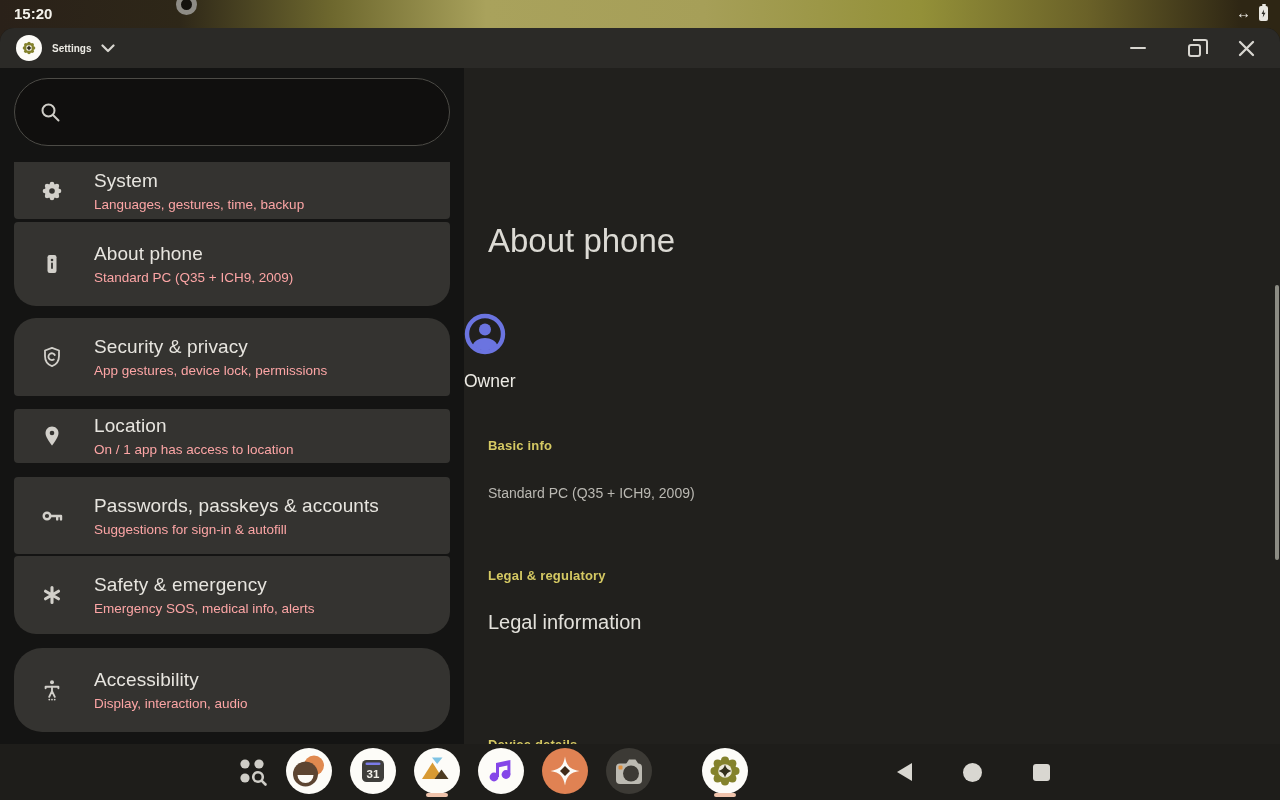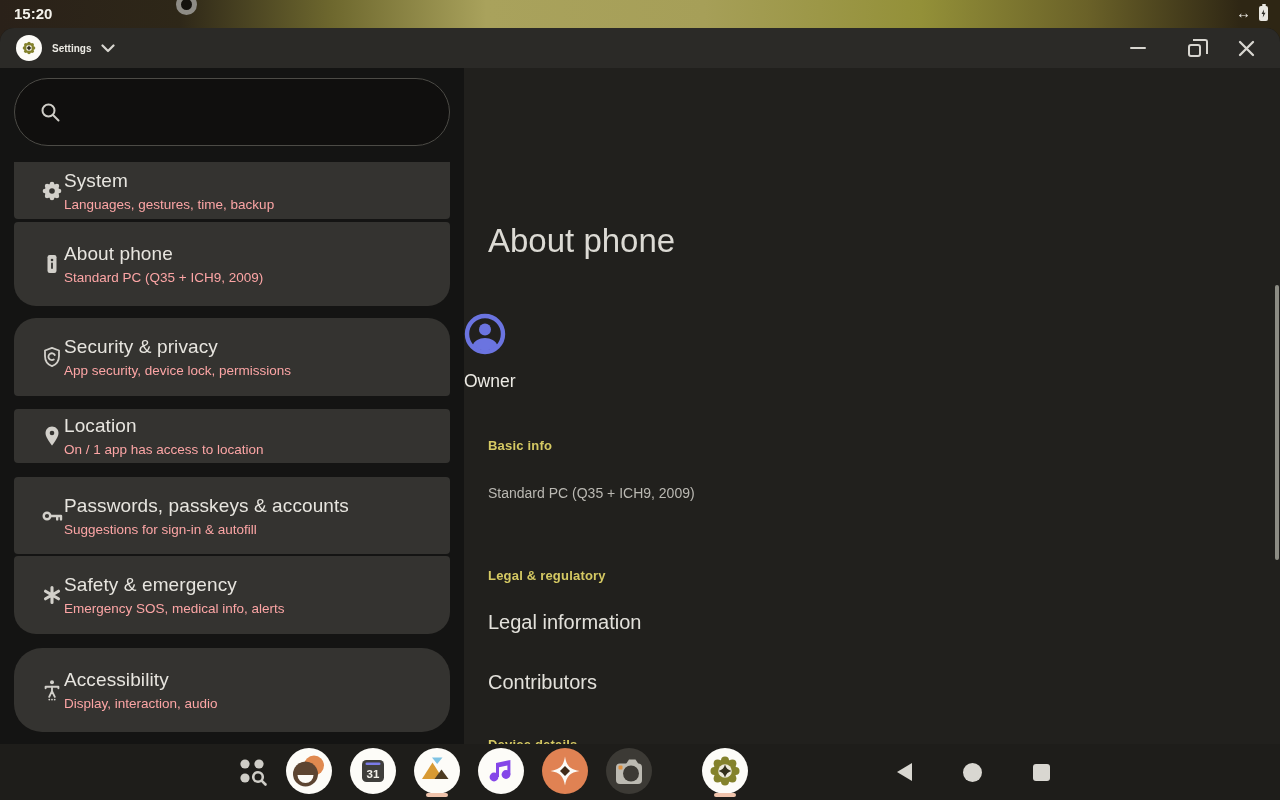--- a/index.html
+++ b/index.html
@@ -42,21 +42,21 @@
   .sidebar { position:absolute; top:0; left:0; width:464px; height:676px; background:#141413; overflow:hidden; }
   .search-pill { position:absolute; top:10px; left:14px; width:436px; height:68px; border-radius:34px;
     background:#100f0e; border:1px solid #4c4b46; display:flex; align-items:center; }
   .search-pill svg { margin-left:24px; flex:none; }
   .search-pill input { background:transparent; border:none; outline:none; margin-left:16px;
     font-size:18px; color:#d2d0ca; width:330px; font-family:inherit; }
   .search-pill input::placeholder { color:#cfcdc7; opacity:1; }
 
   .card { position:absolute; left:14px; width:436px; background:#343330; display:flex; align-items:center; }
   .s-icon { width:24px; height:24px; margin-left:26px; flex:none; display:flex; align-items:center; justify-content:center; }
-  .s-text { margin-left:0; display:flex; flex-direction:column; gap:5px; }
+  .s-text { margin-left:30px; display:flex; flex-direction:column; gap:5px; }
   .s-title { font-size:19px; color:#e7e5df; letter-spacing:.1px; }
   .s-sub { font-size:13.5px; color:#fca5a5; }
 
   
   .main { position:absolute; top:0; left:464px; width:816px; height:676px; background:#21201d; }
   .m-title { position:absolute; left:24px; top:154px; font-size:33px; font-weight:400; color:#dcdad4; }
   .owner-wrap { position:absolute; left:0; top:245px; width:816px; display:flex; flex-direction:column; align-items:flex-start; }
   .owner-label { margin-top:16px; font-size:17.5px; color:#edebe5; }
   .sec-header { position:absolute; left:24px; font-size:13px; font-weight:bold; color:#d5c963; letter-spacing:.2px; }
   .m-item { position:absolute; left:24px; right:40px; }
@@ -181,21 +181,21 @@
 
       <div class="card" style="top:250px;height:78px;border-radius:22px 22px 4px 4px">
         <span class="s-icon">
           <svg width="24" height="24" viewBox="0 0 24 24" fill="none" stroke="#d2d0ca" stroke-width="1.8" stroke-linejoin="round">
             <path d="M12 2.8 L5 5.5 V11 c0 4.8 3 8.7 7 10.2 c4-1.5 7-5.4 7-10.2 V5.5 Z"></path>
             <path d="M14.8 10 a3.4 3.4 0 1 0 -1 4.4" stroke-linecap="round"></path>
           </svg>
         </span>
         <span class="s-text">
           <span class="s-title">Security &amp; privacy</span>
-          <span class="s-sub">App security, device lock, permissions</span>
+          <span class="s-sub">App gestures, device lock, permissions</span>
         </span>
       </div>
 
       <div class="card" style="top:341px;height:54px;border-radius:4px">
         <span class="s-icon">
           <svg width="24" height="24" viewBox="0 0 24 24">
             <path d="M12 2.5 c-3.6 0 -6.5 2.9 -6.5 6.5 c0 4.9 6.5 12.5 6.5 12.5 s6.5 -7.6 6.5 -12.5 c0 -3.6 -2.9 -6.5 -6.5 -6.5 z" fill="#d2d0ca"></path>
             <circle cx="12" cy="9" r="2.3" fill="#343330"></circle>
           </svg>
         </span>
@@ -269,23 +269,20 @@
       <div class="m-item" style="top:412px">
         <div class="m-item-sub">Standard PC (Q35 + ICH9, 2009)</div>
       </div>
 
       <div class="sec-header" style="top:500px">Legal &amp; regulatory</div>
 
       <div class="m-item" style="top:543px">
         <div class="m-item-title">Legal information</div>
       </div>
 
-      <div class="m-item" style="top:603px">
-        <div class="m-item-title">Contributors</div>
-      </div>
 
       <div class="sec-header" style="top:669px">Device details</div>
 
       <div class="scroll-thumb"></div>
     </div>
   </div>
 </div>
 
 <div class="taskbar"></div>
 

